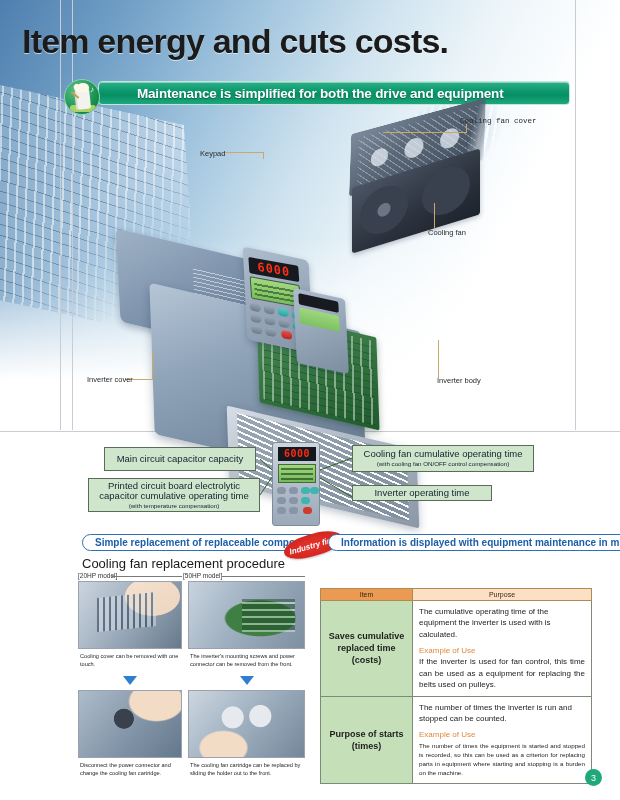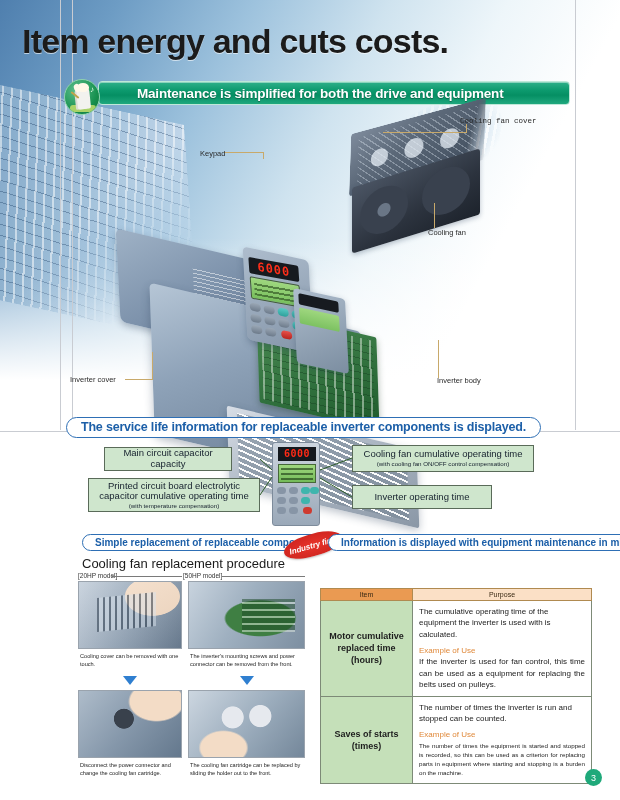--- a/index.html
+++ b/index.html
@@ -238,24 +238,24 @@
   .callouts { position:absolute; left:0; top:440px; width:620px; height:90px; }
   .cbox {
     position:absolute;
     background:#cfe6cd; border:1px solid #5a6b59;
     color:#16212e; text-align:center;
     display:flex; flex-direction:column; justify-content:center; align-items:center;
     line-height:1.15;
   }
   .cbox .t1 { font-size:9.5px; }
   .cbox .t2 { font-size:6.2px; }
-  .c-main { left:104px; top:7px; width:128px; height:24px;align-items:center; }
+  .c-main { left:104px; top:7px; width:152px; height:24px;align-items:center; }
   .c-pcb  { left:88px;  top:38px; width:172px; height:34px; }
   .c-fan  { left:352px; top:5px;  width:182px; height:27px; }
-  .c-inv  { left:352px; top:45px; width:140px; height:24px; }
+  .c-inv  { left:352px; top:45px; width:140px; height:16px; }
 
   .kpad-mid {
     position:absolute; left:272px; top:2px; width:48px; height:84px;
     background: linear-gradient(#cdd5de,#9aa8b8);
     border:1px solid #7d8b9b; border-radius:3px;
   }
   .kpad-mid .m-led{
     position:absolute; left:5px; top:4px; width:38px; height:14px; background:#14181d;
     color:#ff2a16; font-family:"DejaVu Sans Mono", monospace; font-size:10px; font-weight:bold;
     text-align:center; line-height:14px; letter-spacing:.5px;
@@ -450,26 +450,25 @@
   <div class="lead-line" style="left:434px; top:203px; width:1px; height:25px;"></div>
   <div class="lead-line" style="left:433px; top:203px; width:0px; height:1px;"></div>
   <div class="lead-label" style="left:428px; top:228px;text-align:right;">Cooling fan</div>
 
   <div class="lead-line" style="left:224px; top:152px; width:40px; height:1px;"></div>
   <div class="lead-line" style="left:263px; top:152px; width:1px; height:7px;"></div>
   <div class="lead-label" style="left:200px; top:136px;margin-top:13px;">Keypad</div>
 
   <div class="lead-line" style="left:125px; top:379px; width:28px; height:1px;"></div>
   <div class="lead-line" style="left:152px; top:352px; width:1px; height:28px;"></div>
-  <div class="lead-label" style="left:70px; top:375px;">Inverter cover</div>
+  <div class="lead-label" style="left:87px; top:375px;">Inverter cover</div>
 
   <div class="lead-line" style="left:438px; top:340px; width:1px; height:38px;"></div>
   <div class="lead-label" style="left:437px; top:376px;">Inverter body</div>
 
-  <div class="pill-blue">The service life information for replaceable inverter components is displayed.</div>
 
   <div class="callouts">
 
     <div class="kpad-mid">
       <div class="m-led">6000</div>
       <div class="m-lcd"></div>
       <div class="m-keys">
         <i style="left:0;top:0"></i>
           <i style="left:12px;top:0"></i>
         <i style="left:24px;top:0;background:#3fb5ad"></i>
@@ -547,33 +546,33 @@
   <table class="info">
     <thead>
       <tr>
         <th class="h-item">Item</th>
         <th class="h-purpose">Purpose</th>
       </tr>
     </thead>
     <tbody>
       <tr>
         <td class="c-item">
-          <span>Motor cumulative</span><br>
+          <span>Saves cumulative</span><br>
           <span>replaced time</span><br>
-          <span>(hours)</span>
+          <span>(costs)</span>
         </td>
         <td class="c-purpose">
           <div>The cumulative operating time of the equipment the inverter is used with is calculated.</div>
           <div class="eg-head">Example of Use</div>
           <div class="eg-body">If the inverter is used for fan control, this time can be used as a equipment for replacing the belts used on pulleys.</div>
         </td>
       </tr>
       <tr>
         <td class="c-item">
-          <span>Saves of starts</span><br>
+          <span>Purpose of starts</span><br>
           <span>(times)</span>
         </td>
         <td class="c-purpose">
           <div>The number of times the inverter is run and stopped can be counted.</div>
           <div class="eg-head">Example of Use</div>
           <div class="eg-body small">The number of times the equipment is started and stopped is recorded, so this can be used as a criterion for replacing parts in equipment where starting and stopping is a burden on the machine.</div>
         </td>
       </tr>
     </tbody>
   </table>

